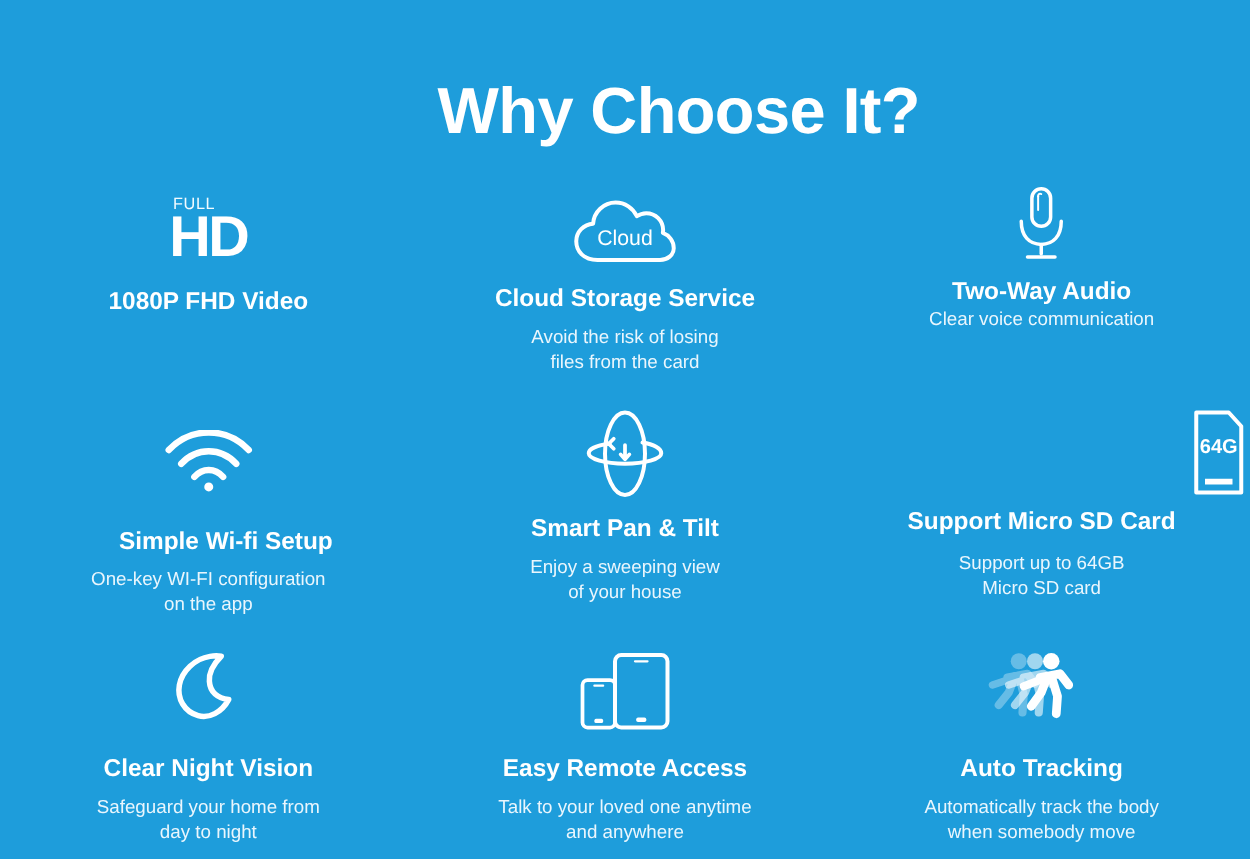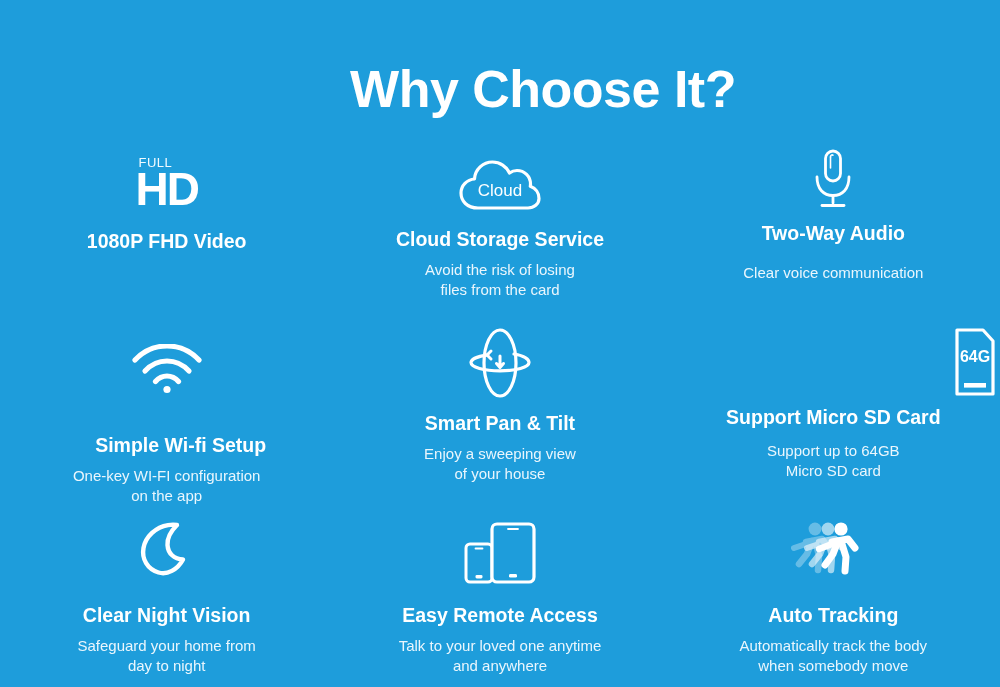--- a/index.html
+++ b/index.html
@@ -74,24 +74,24 @@
     margin-top: 9px;
     white-space: pre-line;
   }
 
   
   .c-hd   .icon-wrap { height: 76px; }
   .c-hd   .feat-title { margin-top: 18px; }
   .c-cloud .feat-title { margin-top: 14px; text-align: center; }
   .c-audio .icon-wrap { height: 74px; }
   .c-audio .feat-title { margin-top: 12px; }
-  .c-audio .feat-desc { margin-top: 18px; }
+  .c-audio .feat-desc { margin-top: 1px; }
 
   .c-wifi .icon-wrap { height: 72px; }
-  .c-wifi .feat-title { margin-top: 40px; padding-left: 28px; }
+  .c-wifi .feat-title { margin-top: 28px; padding-left: 28px; }
   .c-pan  .icon-wrap { height: 78px; }
   .c-pan  .feat-title { margin-top: 12px; }
   .c-sd   .icon-wrap { height: 76px; justify-content: flex-end; }
   .c-sd   .feat-title { margin-top: 8px; }
   .c-sd   .feat-desc { margin-top: 12px; }
 
   .c-night .icon-wrap { height: 74px; }
   .c-night .feat-title { margin-top: 20px; }
   .c-remote .icon-wrap { height: 74px; }
   .c-remote .feat-title { margin-top: 20px; }

